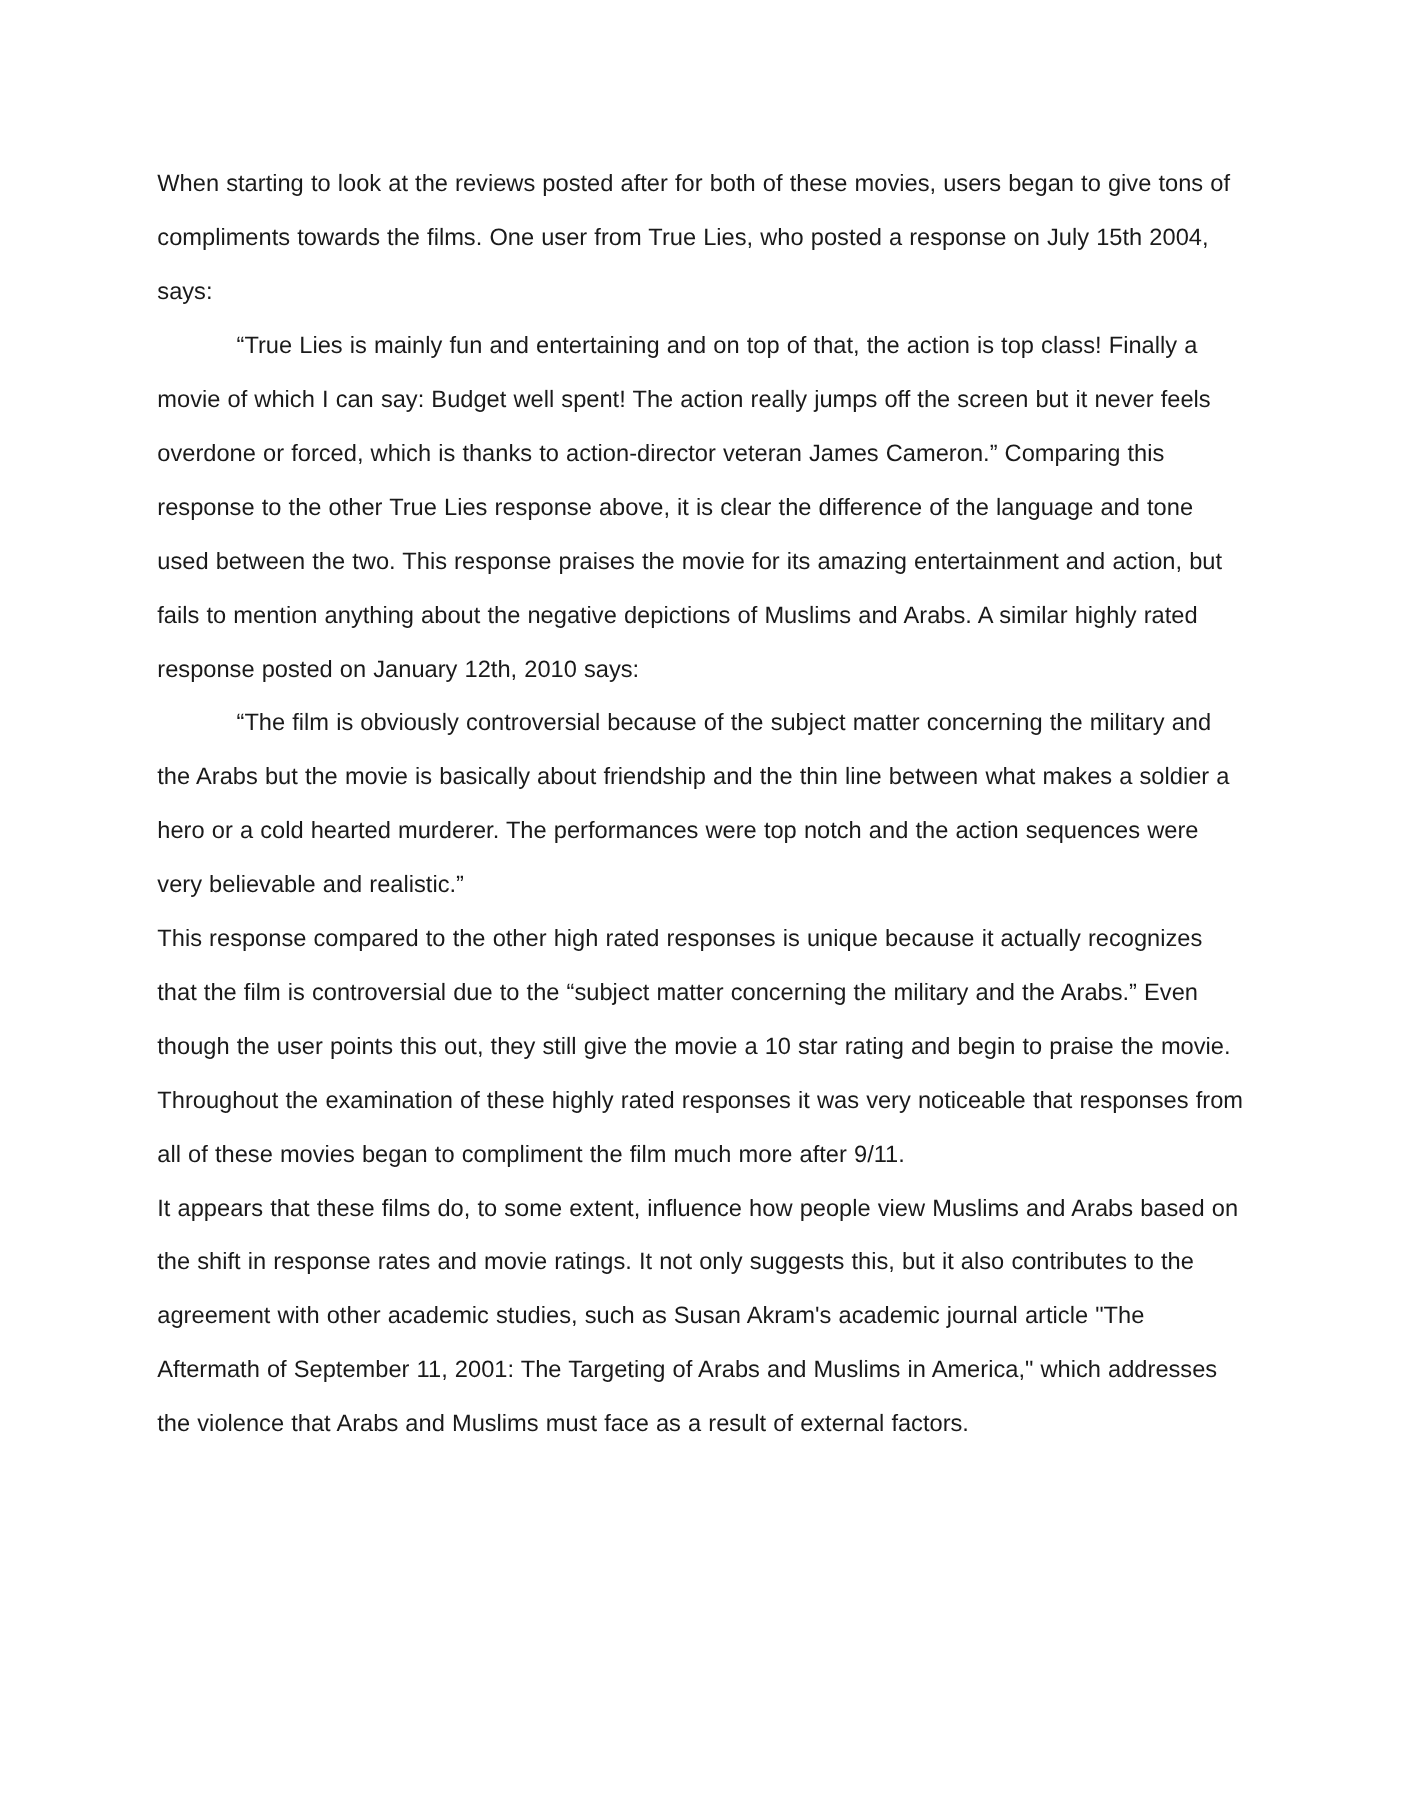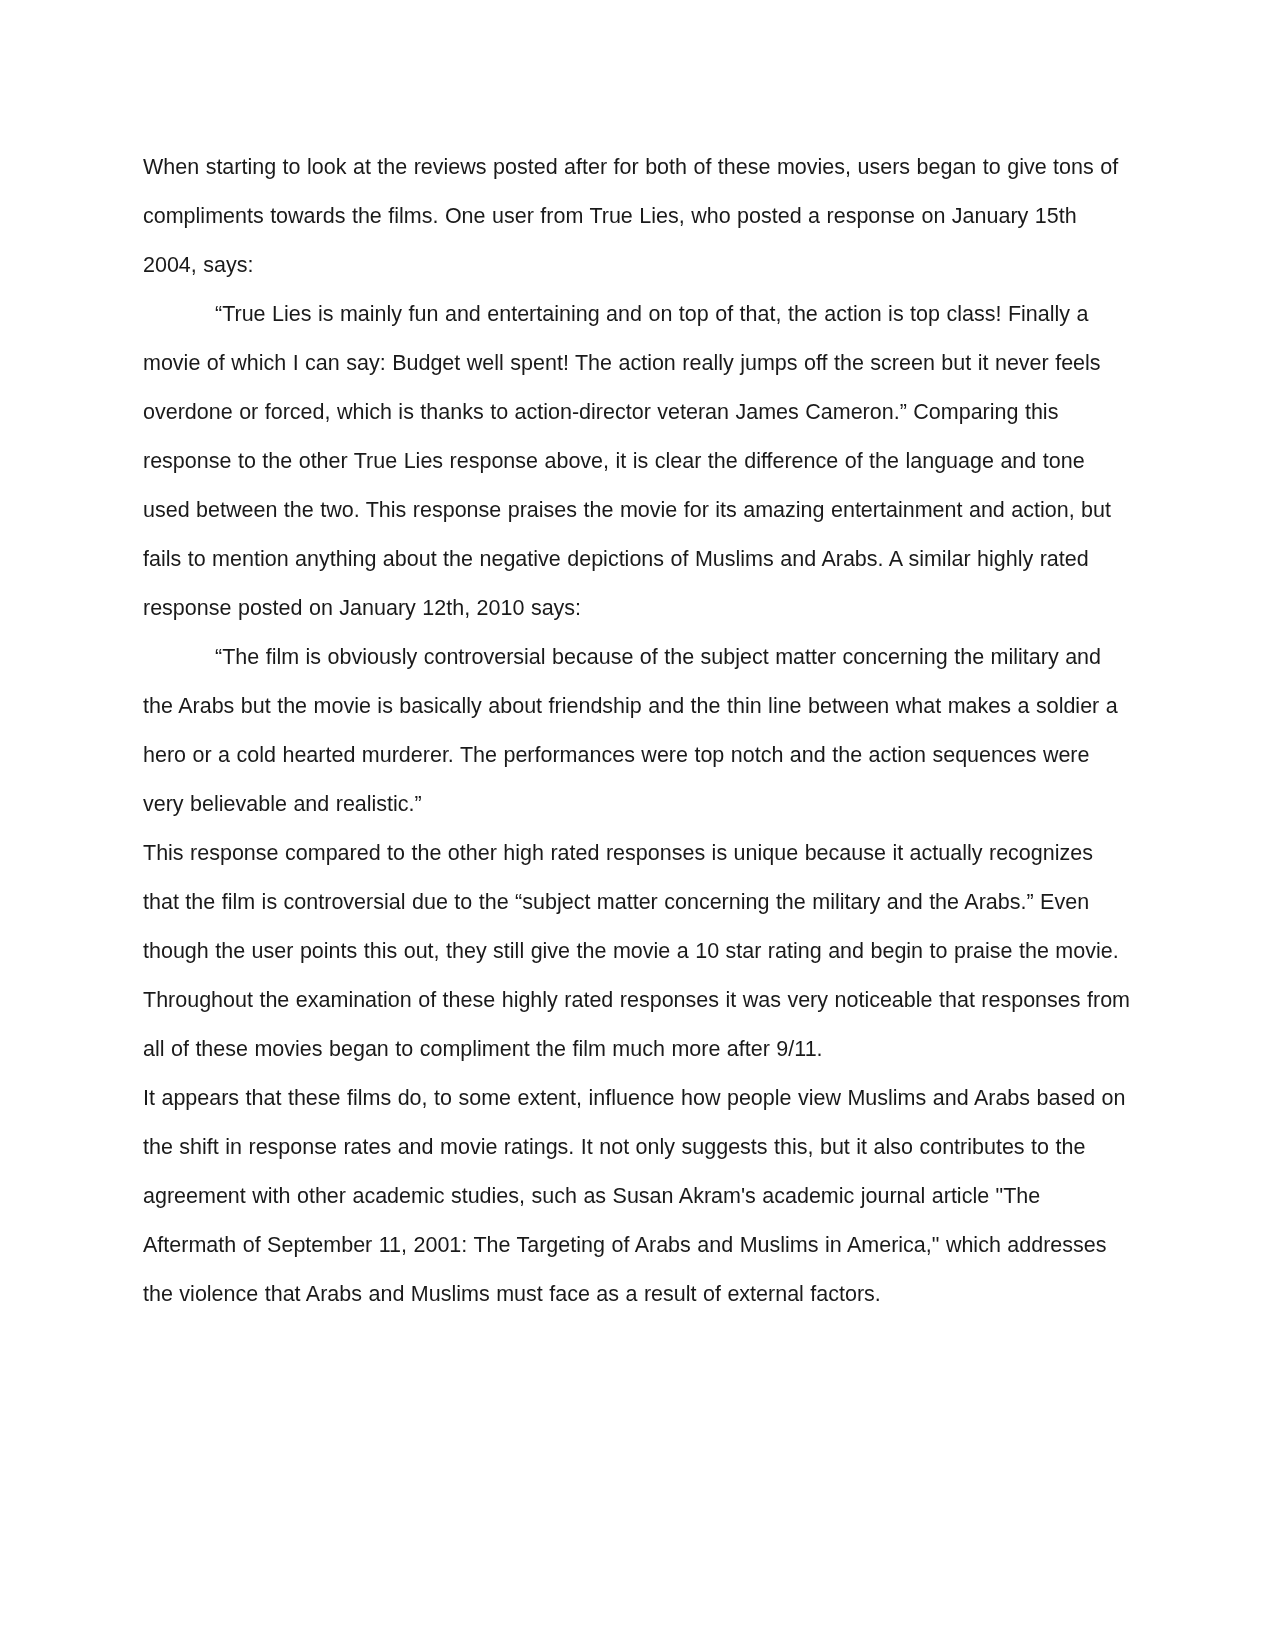--- a/index.html
+++ b/index.html
@@ -32,19 +32,19 @@
   }
   .doc-body p.indent {
     text-indent: 72px;
   }
 </style>
 </head>
 <body>
 
 <div class="page">
   <div class="doc-body">
-    <p>When starting to look at the reviews posted after for both of these movies, users began to give tons of compliments towards the films. One user from True Lies, who posted a response on January 15th 2004, says:</p>
+    <p>When starting to look at the reviews posted after for both of these movies, users began to give tons of compliments towards the films. One user from True Lies, who posted a response on July 15th 2004, says:</p>
     <p class="indent">“True Lies is mainly fun and entertaining and on top of that, the action is top class! Finally a movie of which I can say: Budget well spent! The action really jumps off the screen but it never feels overdone or forced, which is thanks to action-director veteran James Cameron.” Comparing this response to the other True Lies response above, it is clear the difference of the language and tone used between the two. This response praises the movie for its amazing entertainment and action, but fails to mention anything about the negative depictions of Muslims and Arabs. A similar highly rated response posted on January 12th, 2010 says:</p>
     <p class="indent">“The film is obviously controversial because of the subject matter concerning the military and the Arabs but the movie is basically about friendship and the thin line between what makes a soldier a hero or a cold hearted murderer. The performances were top notch and the action sequences were very believable and realistic.”</p>
     <p>This response compared to the other high rated responses is unique because it actually recognizes that the film is controversial due to the “subject matter concerning the military and the Arabs.” Even though the user points this out, they still give the movie a 10 star rating and begin to praise the movie. Throughout the examination of these highly rated responses it was very noticeable that responses from all of these movies began to compliment the film much more after 9/11.</p>
     <p>It appears that these films do, to some extent, influence how people view Muslims and Arabs based on the shift in response rates and movie ratings. It not only suggests this, but it also contributes to the agreement with other academic studies, such as Susan Akram's academic journal article "The Aftermath of September 11, 2001: The Targeting of Arabs and Muslims in America," which addresses the violence that Arabs and Muslims must face as a result of external factors.</p>
   </div>
 </div>
 
 </body></html>

